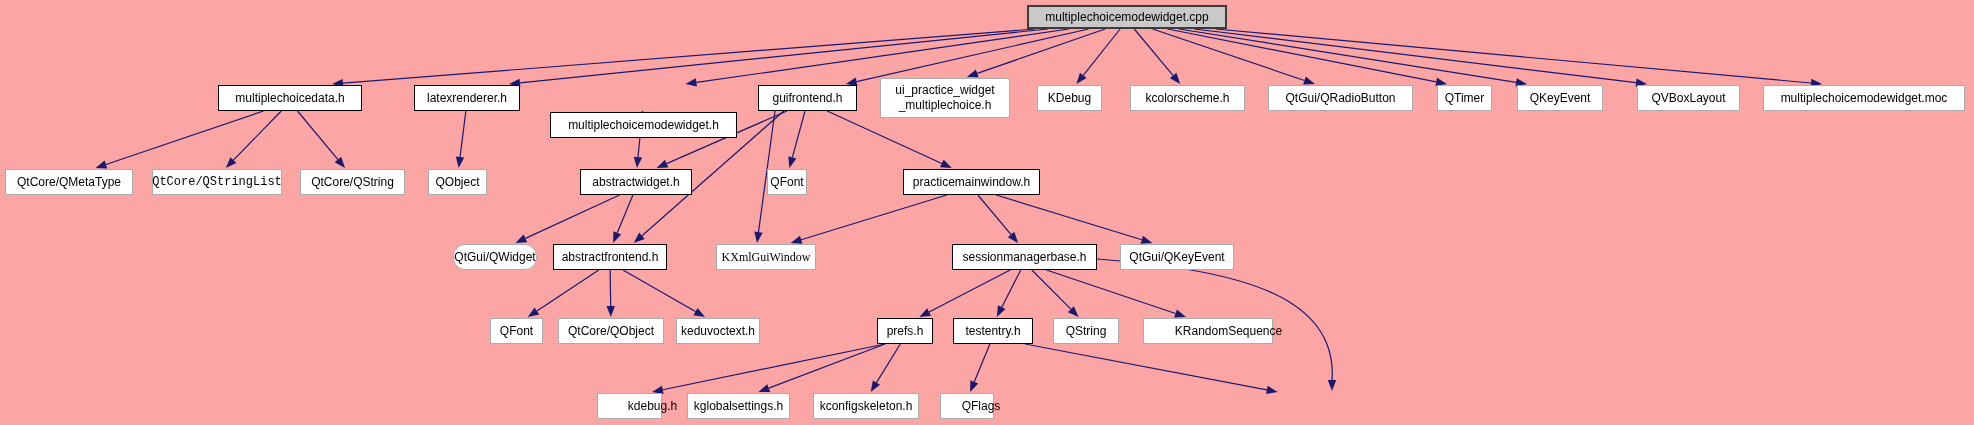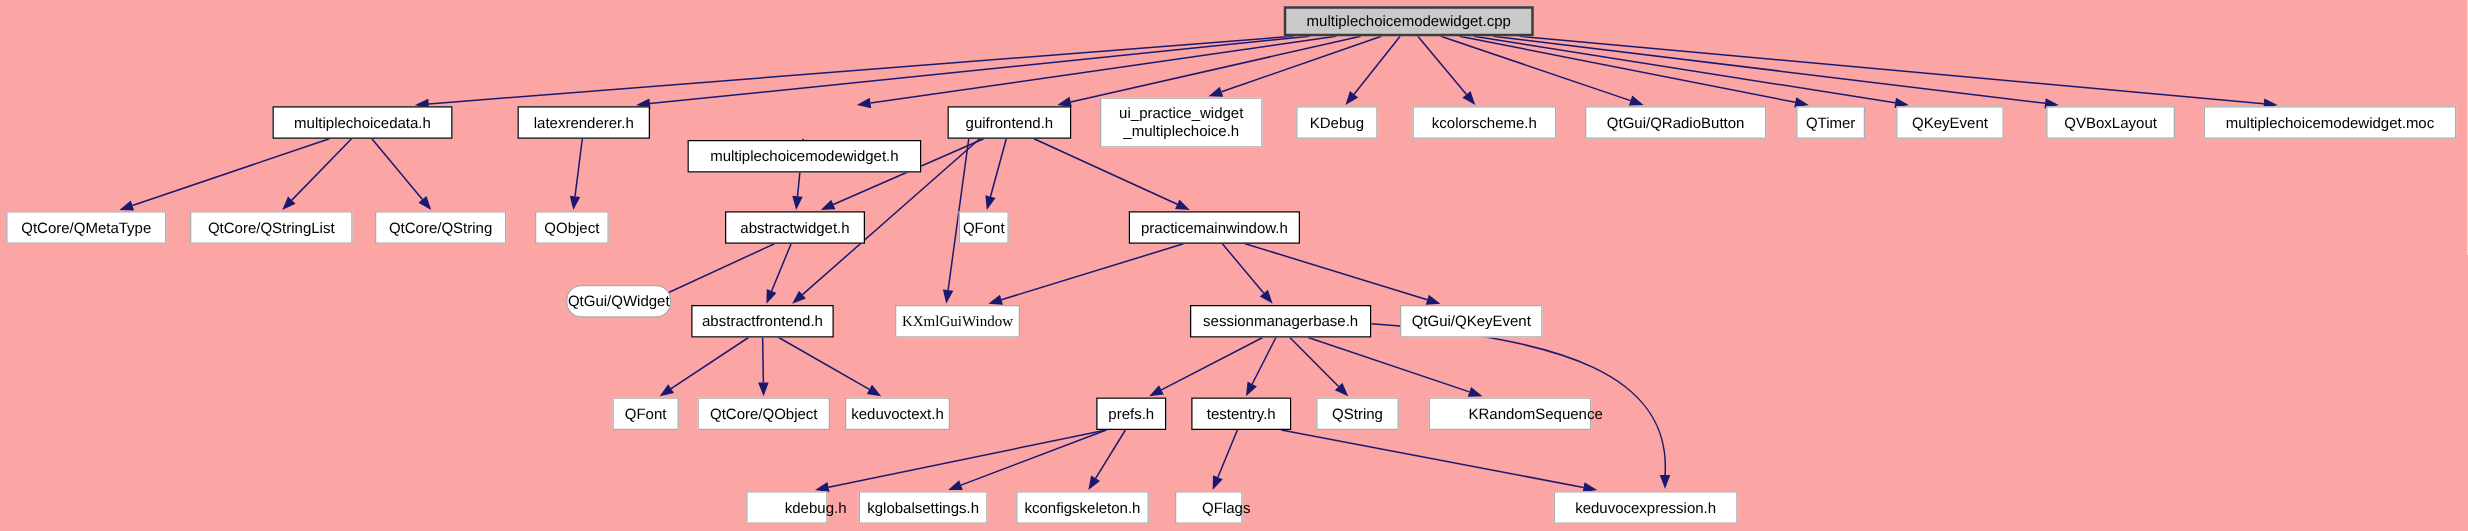--- a/index.html
+++ b/index.html
@@ -121,36 +121,35 @@
       <div>_multiplechoice.h</div>
     </div>
     <div class="node external" style="left: 1037px; top: 85px; width: 65px; height: 26px;">KDebug</div>
     <div class="node external" style="left: 1130px; top: 85px; width: 115px; height: 26px;">kcolorscheme.h</div>
     <div class="node external" style="left: 1268px; top: 85px; width: 145px; height: 26px;">QtGui/QRadioButton</div>
     <div class="node external" style="left: 1437px; top: 85px; width: 55px; height: 26px;">QTimer</div>
     <div class="node external" style="left: 1517px; top: 85px; width: 86px; height: 26px;">QKeyEvent</div>
     <div class="node external" style="left: 1637px; top: 85px; width: 103px; height: 26px;">QVBoxLayout</div>
     <div class="node external" style="left: 1763px; top: 85px; width: 202px; height: 26px;">multiplechoicemodewidget.moc</div>
     <div class="node external" style="left: 5px; top: 169px; width: 128px; height: 26px;">QtCore/QMetaType</div>
-    <div class="node external" style="left: 152px; top: 169px; width: 130px; height: 26px;">QtCore/QStringList</div>
+    <div class="node external" style="left: 152px; top: 169px; width: 130px; height: 26px; font-family: Liberation Mono, monospace;">QtCore/QStringList</div>
     <div class="node external" style="left: 300px; top: 169px; width: 105px; height: 26px;">QtCore/QString</div>
     <div class="node external" style="left: 428px; top: 169px; width: 59px; height: 26px;">QObject</div>
     <div class="node documented" style="left: 580px; top: 169px; width: 112px; height: 26px;">abstractwidget.h</div>
     <div class="node external" style="left: 767px; top: 169px; width: 40px; height: 26px;">QFont</div>
     <div class="node documented" style="left: 903px; top: 169px; width: 137px; height: 26px;">practicemainwindow.h</div>
-    <div class="node external" style="left: 453px; top: 228px; width: 84px; height: 26px; border-radius: 12px;">QtGui/QWidget</div>
+    <div class="node external" style="left: 453px; top: 244px; width: 84px; height: 26px; border-radius: 12px;">QtGui/QWidget</div>
     <div class="node documented" style="left: 553px; top: 244px; width: 114px; height: 26px;">abstractfrontend.h</div>
     <div class="node external" style="left: 716px; top: 244px; width: 100px; height: 26px; font-family: Liberation Serif, serif;">KXmlGuiWindow</div>
     <div class="node documented" style="left: 952px; top: 244px; width: 145px; height: 26px;">sessionmanagerbase.h</div>
     <div class="node external" style="left: 1120px; top: 244px; width: 114px; height: 26px;">QtGui/QKeyEvent</div>
     <div class="node external" style="left: 490px; top: 318px; width: 53px; height: 26px;">QFont</div>
     <div class="node external" style="left: 558px; top: 318px; width: 106px; height: 26px;">QtCore/QObject</div>
     <div class="node external" style="left: 676px; top: 318px; width: 84px; height: 26px;">keduvoctext.h</div>
     <div class="node documented" style="left: 877px; top: 318px; width: 56px; height: 26px;">prefs.h</div>
     <div class="node documented" style="left: 953px; top: 318px; width: 80px; height: 26px;">testentry.h</div>
     <div class="node external" style="left: 1053px; top: 318px; width: 66px; height: 26px;">QString</div>
     <div class="node external" style="left: 1143px; top: 318px; width: 130px; height: 26px; padding-left: 41px;">KRandomSequence</div>
     <div class="node external" style="left: 597px; top: 393px; width: 65px; height: 26px; padding-left: 46px;">kdebug.h</div>
     <div class="node external" style="left: 687px; top: 393px; width: 103px; height: 26px;">kglobalsettings.h</div>
     <div class="node external" style="left: 813px; top: 393px; width: 106px; height: 26px;">kconfigskeleton.h</div>
     <div class="node external" style="left: 940px; top: 393px; width: 54px; height: 26px; padding-left: 28px;">QFlags</div>
-    <div class="node external" style="left: 1243px; top: 393px; width: 147px; height: 26px;">keduvocexpression.h</div>
   </div>
 
 </body></html>

